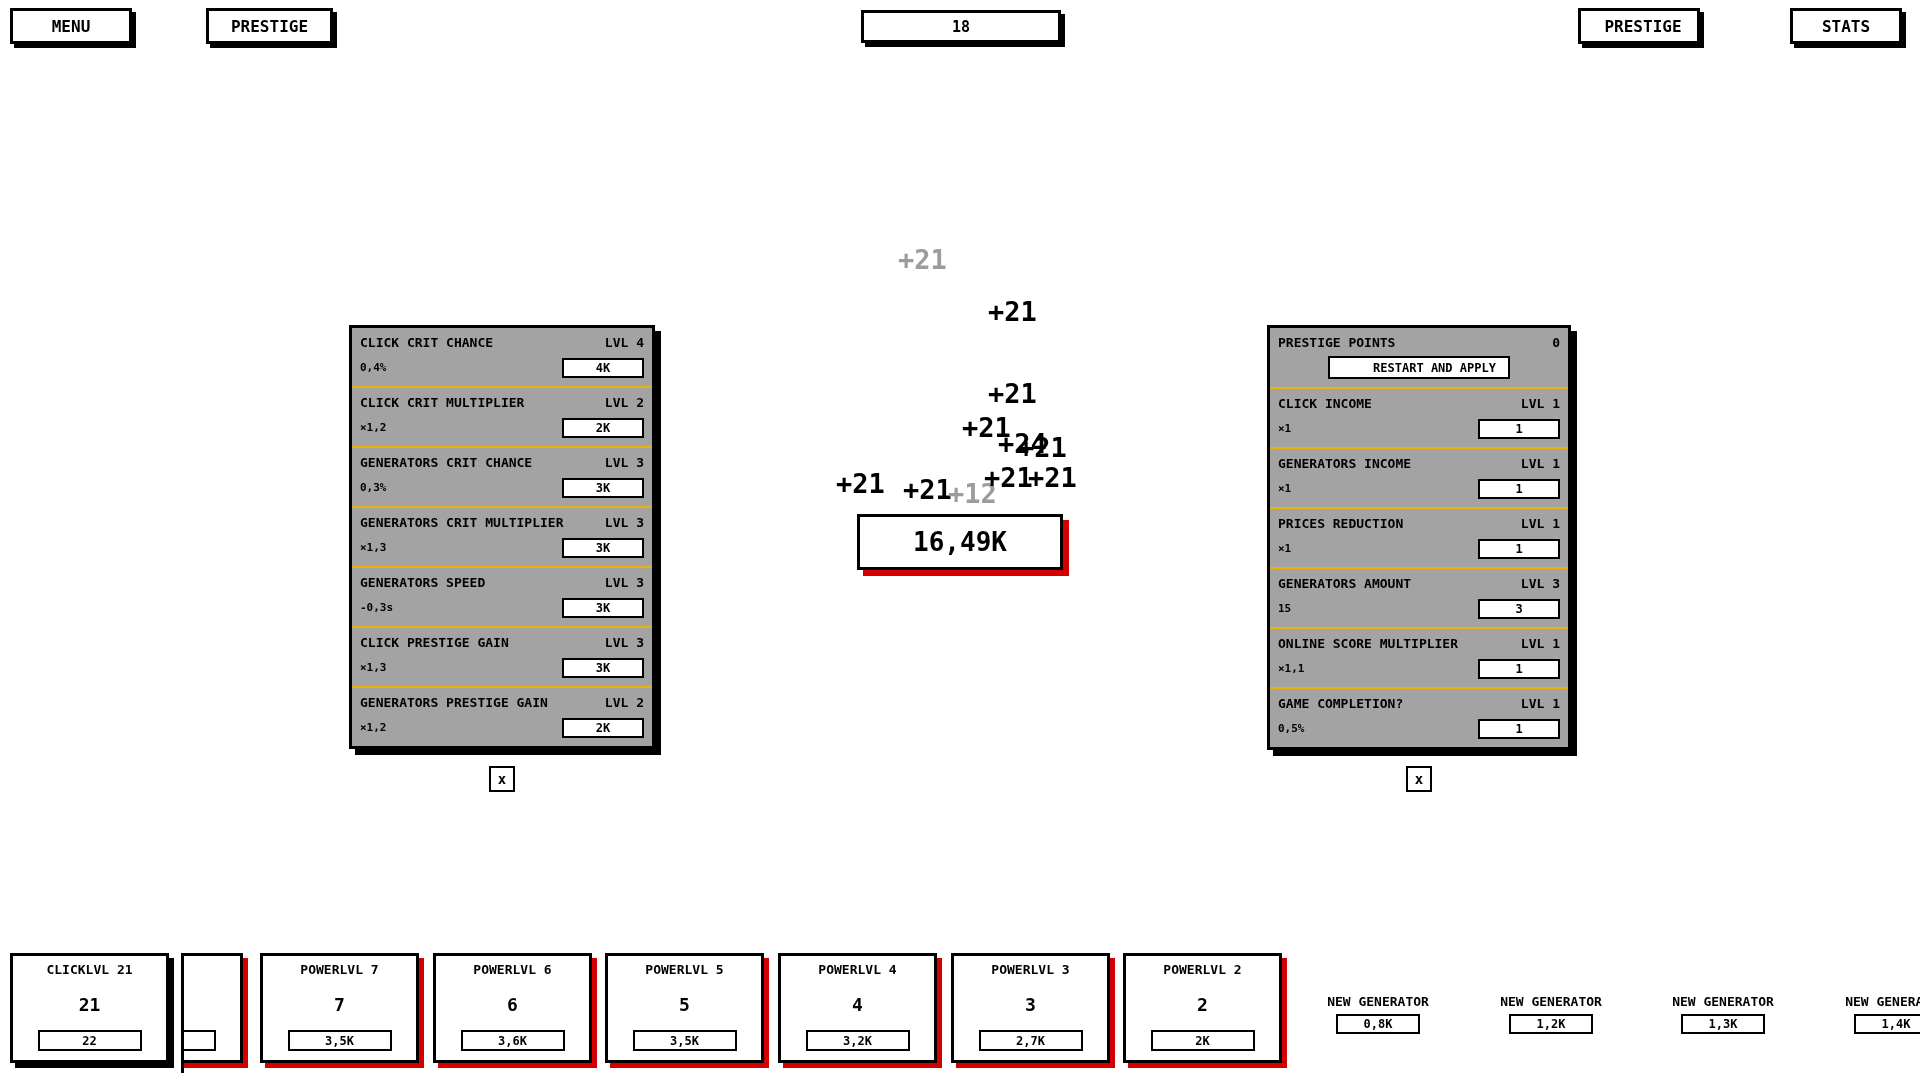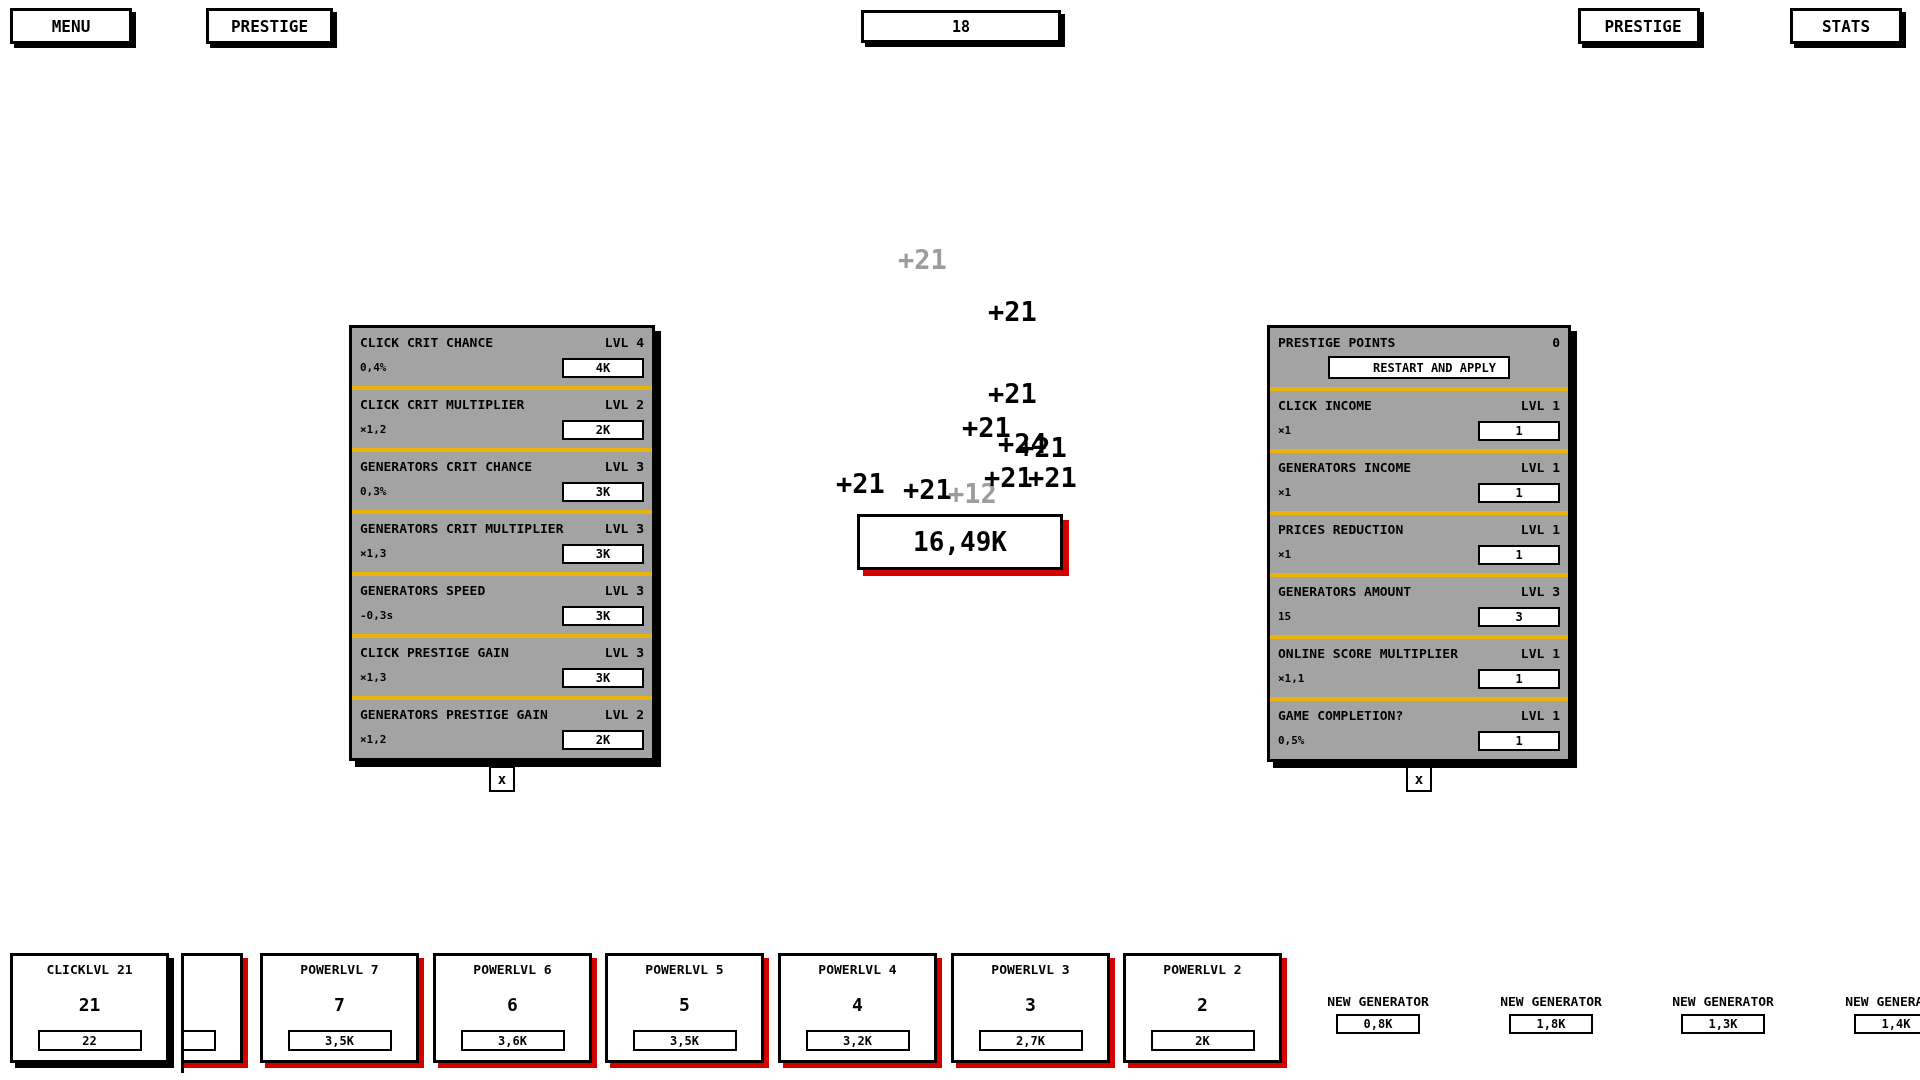--- a/index.html
+++ b/index.html
@@ -33,21 +33,21 @@
     border:3px solid #000; box-shadow:6px 6px 0 0 #d40000; font-size:26px;
   }
 
   
   .panel {
     position:absolute; background:#a3a3a3; border:3px solid #000;
     box-shadow:6px 6px 0 0 #000;
   }
   .panel-left  { left:349px;  top:325px; width:306px; }
   .panel-right { left:1267px; top:325px; width:304px; }
-  .p-row { padding:6px 8px; border-top:4px solid #eab308; }
+  .p-row { padding:6px 8px; border-top:2px solid #eab308; }
   .p-row:first-child { border-top:none; }
   .p-row-top { display:flex; justify-content:space-between; font-size:13px; line-height:17px; }
   .p-row-bottom { display:flex; justify-content:space-between; align-items:center; margin-top:4px; height:25px; }
   .p-val { font-size:11px; }
   .price-btn {
     width:82px; height:20px; background:#fff; border:2px solid #000;
     font-family:inherit; font-weight:bold; font-size:12px; line-height:16px;
     text-align:center; cursor:pointer;
   }
   .panel-header { display:flex; justify-content:space-between; padding:7px 8px 2px 8px; font-size:13px; }
@@ -330,21 +330,21 @@
     <div class="card-val">2</div>
     <button class="card-price">2K</button>
   </div>
 
   <div class="newgen" style="left:1292px;">
     <span class="newgen-label">NEW GENERATOR</span>
     <button class="newgen-btn">0,8K</button>
   </div>
   <div class="newgen" style="left:1465px;">
     <span class="newgen-label">NEW GENERATOR</span>
-    <button class="newgen-btn">1,8K</button>
+    <button class="newgen-btn">1,2K</button>
   </div>
   <div class="newgen" style="left:1637px;">
     <span class="newgen-label">NEW GENERATOR</span>
     <button class="newgen-btn">1,3K</button>
   </div>
   <div class="newgen" style="left:1810px;">
     <span class="newgen-label">NEW GENERATOR</span>
     <button class="newgen-btn">1,4K</button>
   </div>
 

